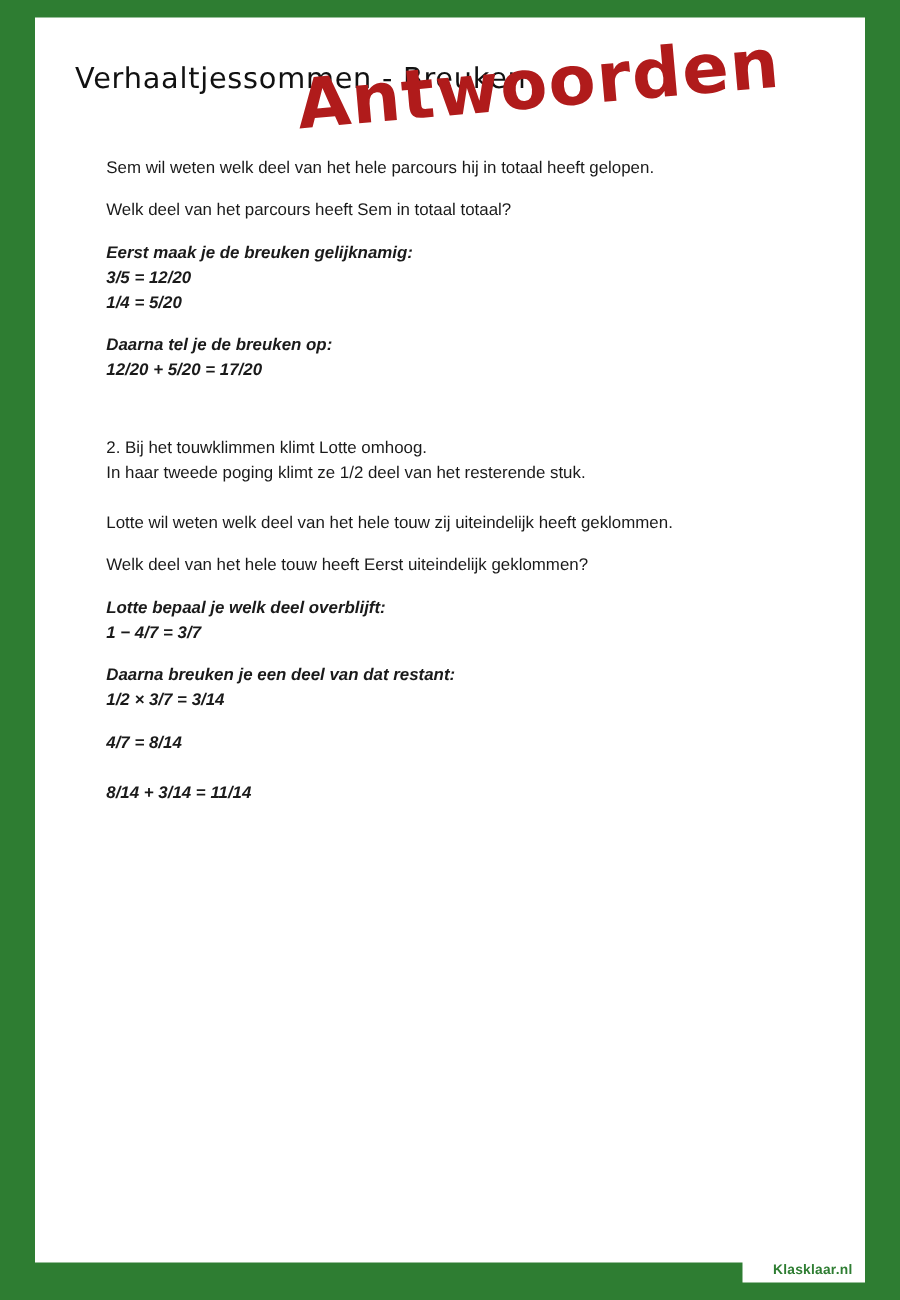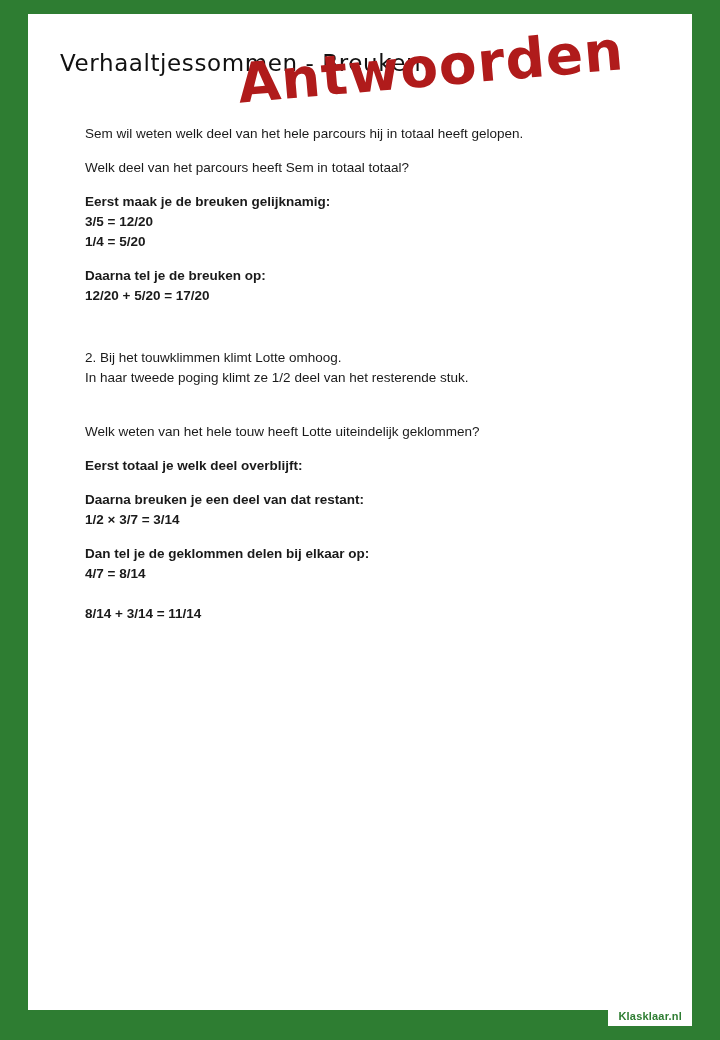--- a/index.html
+++ b/index.html
@@ -64,34 +64,35 @@
     margin: 0 0 0 0;
     font-size: 13.5px;
     line-height: 20px;
     color: #1a1a1a;
   }
   .line {
     white-space: nowrap;
   }
   .bold {
     font-weight: 700;
+    font-style: italic;
   }
   .gap-sm { height: 14px; }
   .gap-md { height: 20px; }
   .gap-xl { height: 42px; }
 
   .footer-badge {
     position: absolute;
     right: 28px;
     bottom: 14px;
     background: #ffffff;
     color: #2e7d32;
     font-size: 11px;
     font-weight: 700;
-    padding: 4px 10px 4px 10px;
+    padding: 4px 10px 4px 24px;
     letter-spacing: 0.2px;
   }
 </style>
 </head>
 <body>
 
 <div class="page">
 
   <div class="content">
     <h1 class="doc-title">Verhaaltjessommen - Breuken</h1>
@@ -121,34 +122,35 @@
     </div>
 
     <div class="gap-xl"></div>
 
     <div>
       <div class="para">
         <div class="line">2. Bij het touwklimmen klimt Lotte omhoog.</div>
         <div class="line">In haar tweede poging klimt ze 1/2 deel van het resterende stuk.</div>
       </div>
       <div class="gap-md"></div>
+      <div class="para line">Lotte wil weten welk deel van het hele touw zij uiteindelijk heeft geklommen.</div>
       <div class="gap-sm"></div>
-      <div class="para line">Welk weten van het hele touw heeft Lotte uiteindelijk geklommen?</div>
+      <div class="para line">Welk deel van het hele touw heeft Eerst uiteindelijk geklommen?</div>
       <div class="gap-sm"></div>
       <div class="para">
-        <div class="line bold">Eerst totaal je welk deel overblijft:</div>
+        <div class="line bold">Lotte bepaal je welk deel overblijft:</div>
+        <div class="line bold">1 − 4/7 = 3/7</div>
       </div>
       <div class="gap-sm"></div>
       <div class="para">
         <div class="line bold">Daarna breuken je een deel van dat restant:</div>
         <div class="line bold">1/2 × 3/7 = 3/14</div>
       </div>
       <div class="gap-sm"></div>
       <div class="para">
-        <div class="line bold">Dan tel je de geklommen delen bij elkaar op:</div>
         <div class="line bold">4/7 = 8/14</div>
       </div>
       <div class="gap-md"></div>
       <div class="para line bold">8/14 + 3/14 = 11/14</div>
     </div>
 
   </div>
 </div>
 
 <div class="footer-badge">Klasklaar.nl</div>

